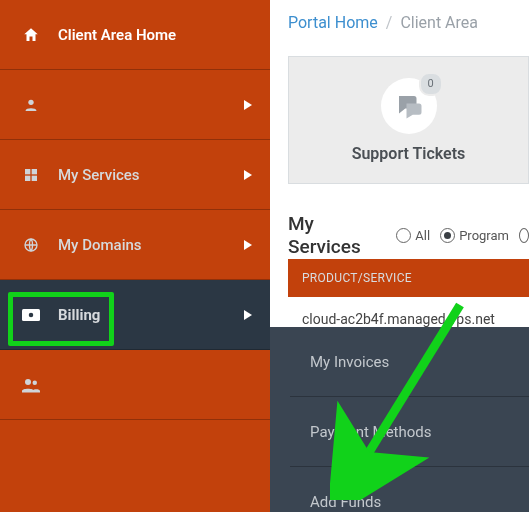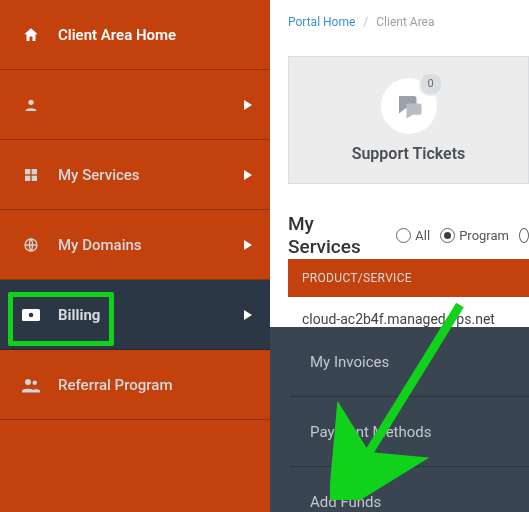--- a/index.html
+++ b/index.html
@@ -8,21 +8,21 @@
   .side-item{display:flex;align-items:center;height:69px;padding:0 18px;border-bottom:1px solid rgba(0,0,0,0.25);cursor:pointer;position:relative;}
   .side-item .label{font-size:15px;font-weight:600;color:#fff;}
   .side-item.sub .label{font-weight:500;color:#d6d9dc;}
   .side-icon{width:26px;display:inline-flex;justify-content:center;align-items:center;margin-right:14px;color:#fff;}
   .chev{position:absolute;right:18px;color:#fff;}
   .side-item.billing{background:#2b3744;}
   .billing-hl{position:absolute;left:8px;top:12px;height:44px;width:96px;border:5px solid #11d21a;border-radius:2px;pointer-events:none;}
   .submenu{background:#3a4552;}
   .sub-item{height:69px;display:flex;align-items:center;padding:0 20px;color:#c3c8cd;font-size:15px;border-bottom:1px solid rgba(0,0,0,0.25);cursor:pointer;margin-left:20px;}
   .content{flex:1;padding:0 0 0 18px;min-width:0;overflow:hidden;}
-  .crumbs{height:40px;display:flex;align-items:center;font-size:12px;color:#9aa1a8;margin-top:2px;}
+  .crumbs{height:40px;display:flex;align-items:center;font-size:16px;color:#9aa1a8;margin-top:2px;}
   .crumbs a{color:#3d8fcf;text-decoration:none;}
   .crumbs .sep{margin:0 8px;color:#c0c5ca;}
   .card{margin-top:14px;border:1px solid #d9dde0;background:#ececec;height:126px;display:flex;flex-direction:column;align-items:center;justify-content:center;position:relative;}
   .avatar{width:56px;height:56px;border-radius:50%;background:#fff;display:flex;align-items:center;justify-content:center;position:relative;}
   .badge{position:absolute;top:-6px;right:-6px;min-width:20px;height:20px;border-radius:10px;background:#dadee1;color:#6a7178;font-size:11px;display:flex;align-items:center;justify-content:center;border:2px solid #ececec;}
   .card-title{margin-top:10px;font-size:16px;font-weight:600;color:#4a4f54;text-align:right;}
   .section-head{margin-top:28px;display:flex;align-items:center;gap:12px;}
   .section-head h2{margin:0;font-size:19px;font-weight:500;color:#333;}
   .radios{display:flex;align-items:flex-end;gap:10px;font-size:13px;color:#555;}
   .radio{display:inline-flex;align-items:center;gap:4px;}
@@ -113,21 +113,20 @@
     </div>
 
     <div class="side-item sub">
       <span class="side-icon">
         <svg width="18" height="16" viewBox="0 0 24 20" fill="#cfd4d9">
             <circle cx="8" cy="6" r="4"></circle>
             <circle cx="17" cy="7" r="3"></circle>
             <path d="M0 18c0-4 16-4 16 0v2H0zM14 18c0-3 10-3 10 0v2H14z"></path>
           </svg>
       </span>
-      <span class="label">Referral Program</span>
     </div>
 
     <div class="side-item sub" style="border-bottom:none;">
       
       
     </div>
   </div>
 
   <div class="main-wrap" style="flex:1;position:relative;">
 

